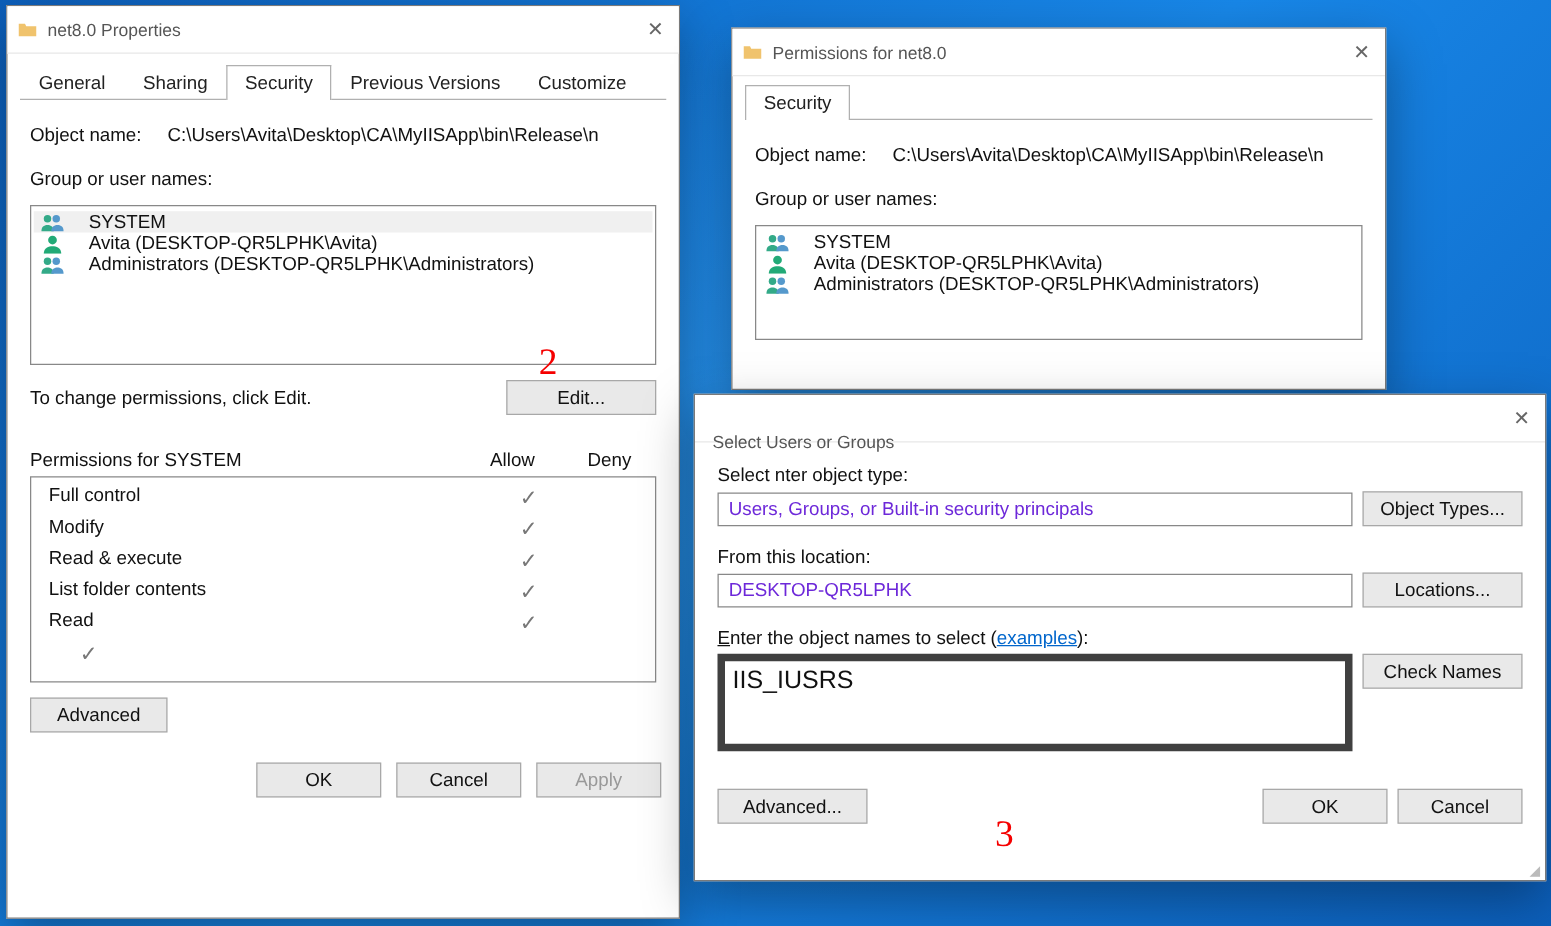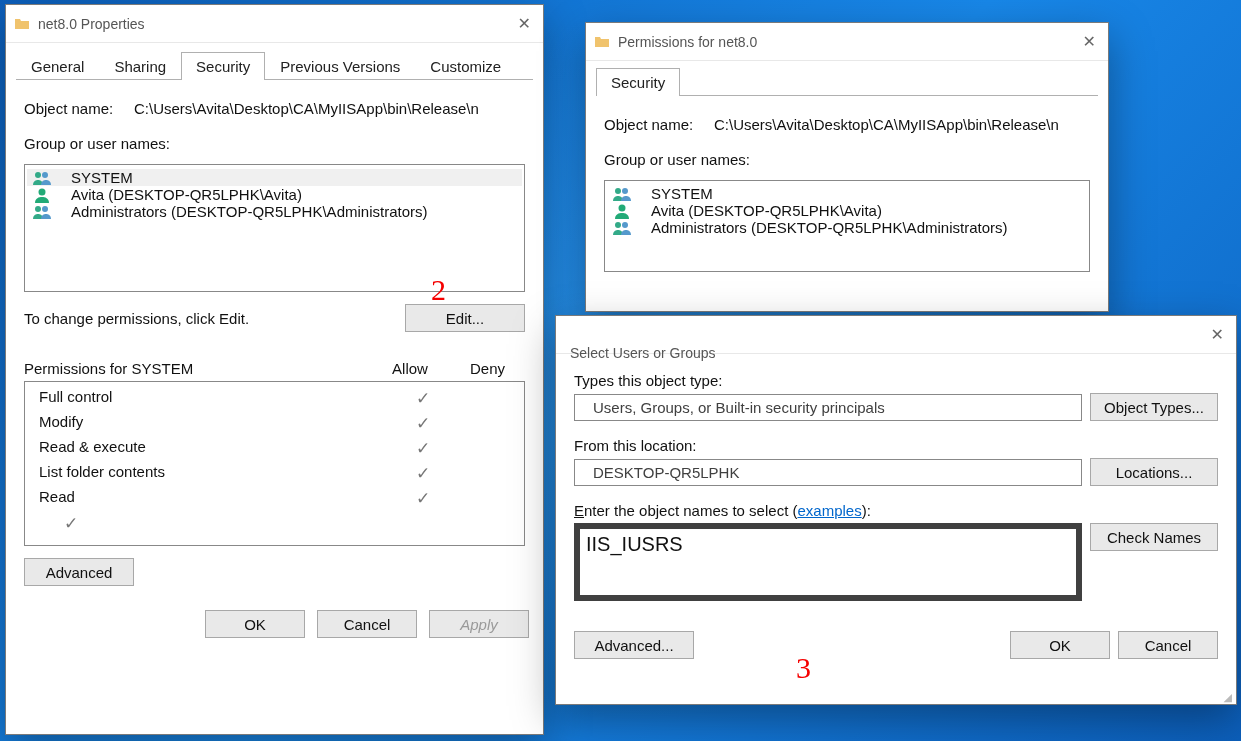--- a/index.html
+++ b/index.html
@@ -38,37 +38,37 @@
   border:1px solid #888; background:#fff; padding:4px 2px; font-size:15px;
 }
 .listbox .item { display:flex; align-items:center; gap:20px; padding:0 6px; }
 .listbox .item.sel { background:#f0f0f0; }
 .usericon { width:18px; height:16px; display:inline-block; }
 .btn {
   display:inline-flex; align-items:center; justify-content:center;
   background:#e9e9e9; border:1px solid #a8a8a8; font-size:15px;
   color:#111; padding: 3px 0; min-width:100px; height:28px;
 }
-.btn.disabled { color:#999;font-style:italic; }
+.btn.disabled { color:#999; }
 .permtable-hdr { display:flex; font-size:15px; margin-top:8px; }
 .permtable-hdr .c1{ flex:1; } .permtable-hdr .c2{ width:80px; text-align:center;}
 .permtable-hdr .c3{ width:75px; text-align:center; }
 .permbox {
   border:1px solid #888; height:165px; overflow-y:scroll; background:#fff;
   padding:4px 0; margin-top:4px;
 }
 .permbox .prow { display:flex; padding:2px 14px; font-size:15px; }
 .permbox .prow .p1{flex:1;} .permbox .prow .p2{width:64px; text-align:center; color:#777;}
 .permbox .prow .p3{width:55px;}
 .check { font-size:17px; }
 .dlg-btns { display:flex; justify-content:flex-end; gap:12px; padding:10px 14px 14px; }
 .red-ann { position:absolute; color:#f50000; font-size:30px; font-weight:500; font-family:"Times New Roman",serif; pointer-events:none; }
 .field {
-  border:1px solid #888; background:#fff; padding:4px 18px; font-size:15px;
-  width:100%; color:#404040;
+  border:1px solid #888; background:#fff; padding:4px 8px; font-size:15px;
+  width:100%; color:#6d28d9;
 }
 .textarea {
   border:6px solid #404040; background:#fff; padding:4px 6px; font-size:20px;
   width:100%; height:78px; resize:none; color:#111;
 }
 a.link{ color:#0066cc; text-decoration:underline; }
 .flex{display:flex;} .gap8{gap:8px;} .between{justify-content:space-between;}
 .resize-grip{ position:absolute; right:4px; bottom:4px; color:#bbb; font-size:11px; line-height:6px; }
 </style>
 </head>
@@ -228,21 +228,21 @@
     </div>
   </div>
 </div>
 
 <div class="win" style="left:555px; top:315px; width:682px; height:390px;">
   <div class="titlebar">
     <span class="title" style="padding-left:6px;margin-top:36px;">Select Users or Groups</span>
     <span class="close">✕</span>
   </div>
   <div class="content" style="padding-top:18px;">
-    <div><span>Types this object type:</span></div>
+    <div><span>Select nter object type:</span></div>
     <div class="flex gap8" style="margin-top:4px; align-items:center;">
       <input class="field" style="flex: 1 1 0%;" readonly="" value="Users, Groups, or Built-in security principals">
       <button class="btn" style="min-width:128px;">Object Types...</button>
     </div>
 
     <div style="margin-top:16px;"><span>From this location:</span></div>
     <div class="flex gap8" style="margin-top:4px; align-items:center;">
       <input class="field" style="flex: 1 1 0%;" readonly="" value="DESKTOP-QR5LPHK">
       <button class="btn" style="min-width:128px;">Locations...</button>
     </div>

